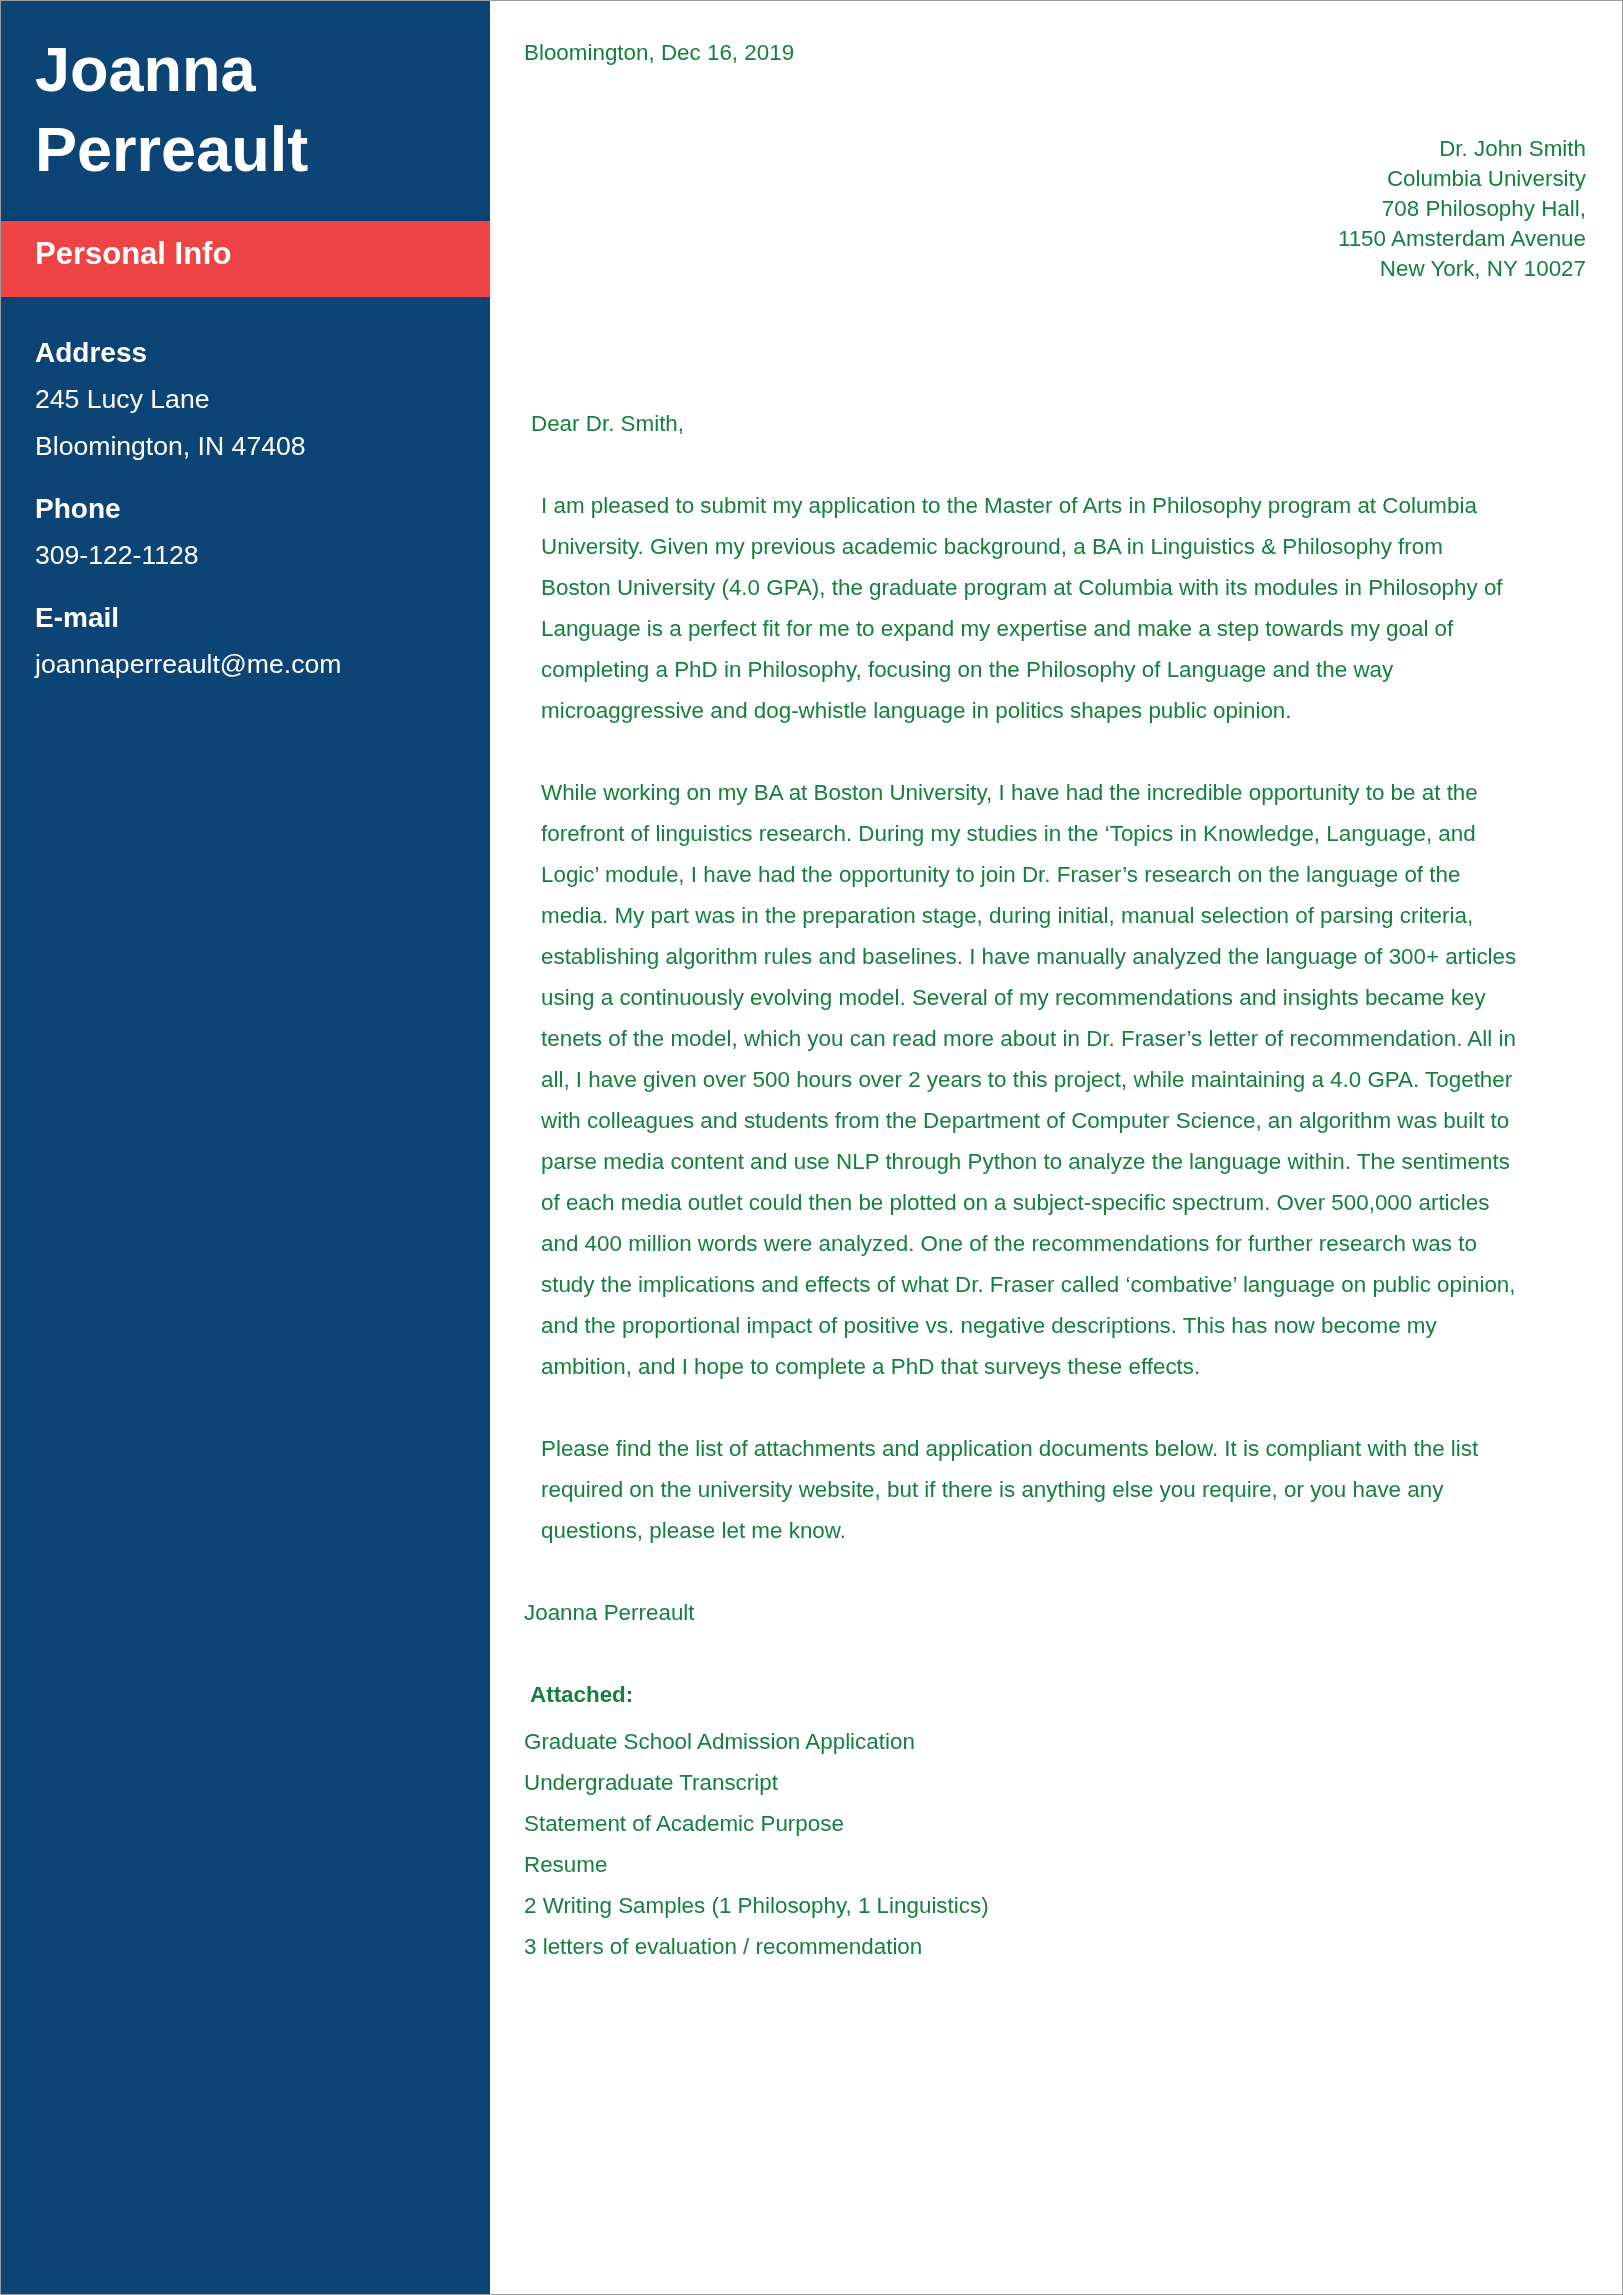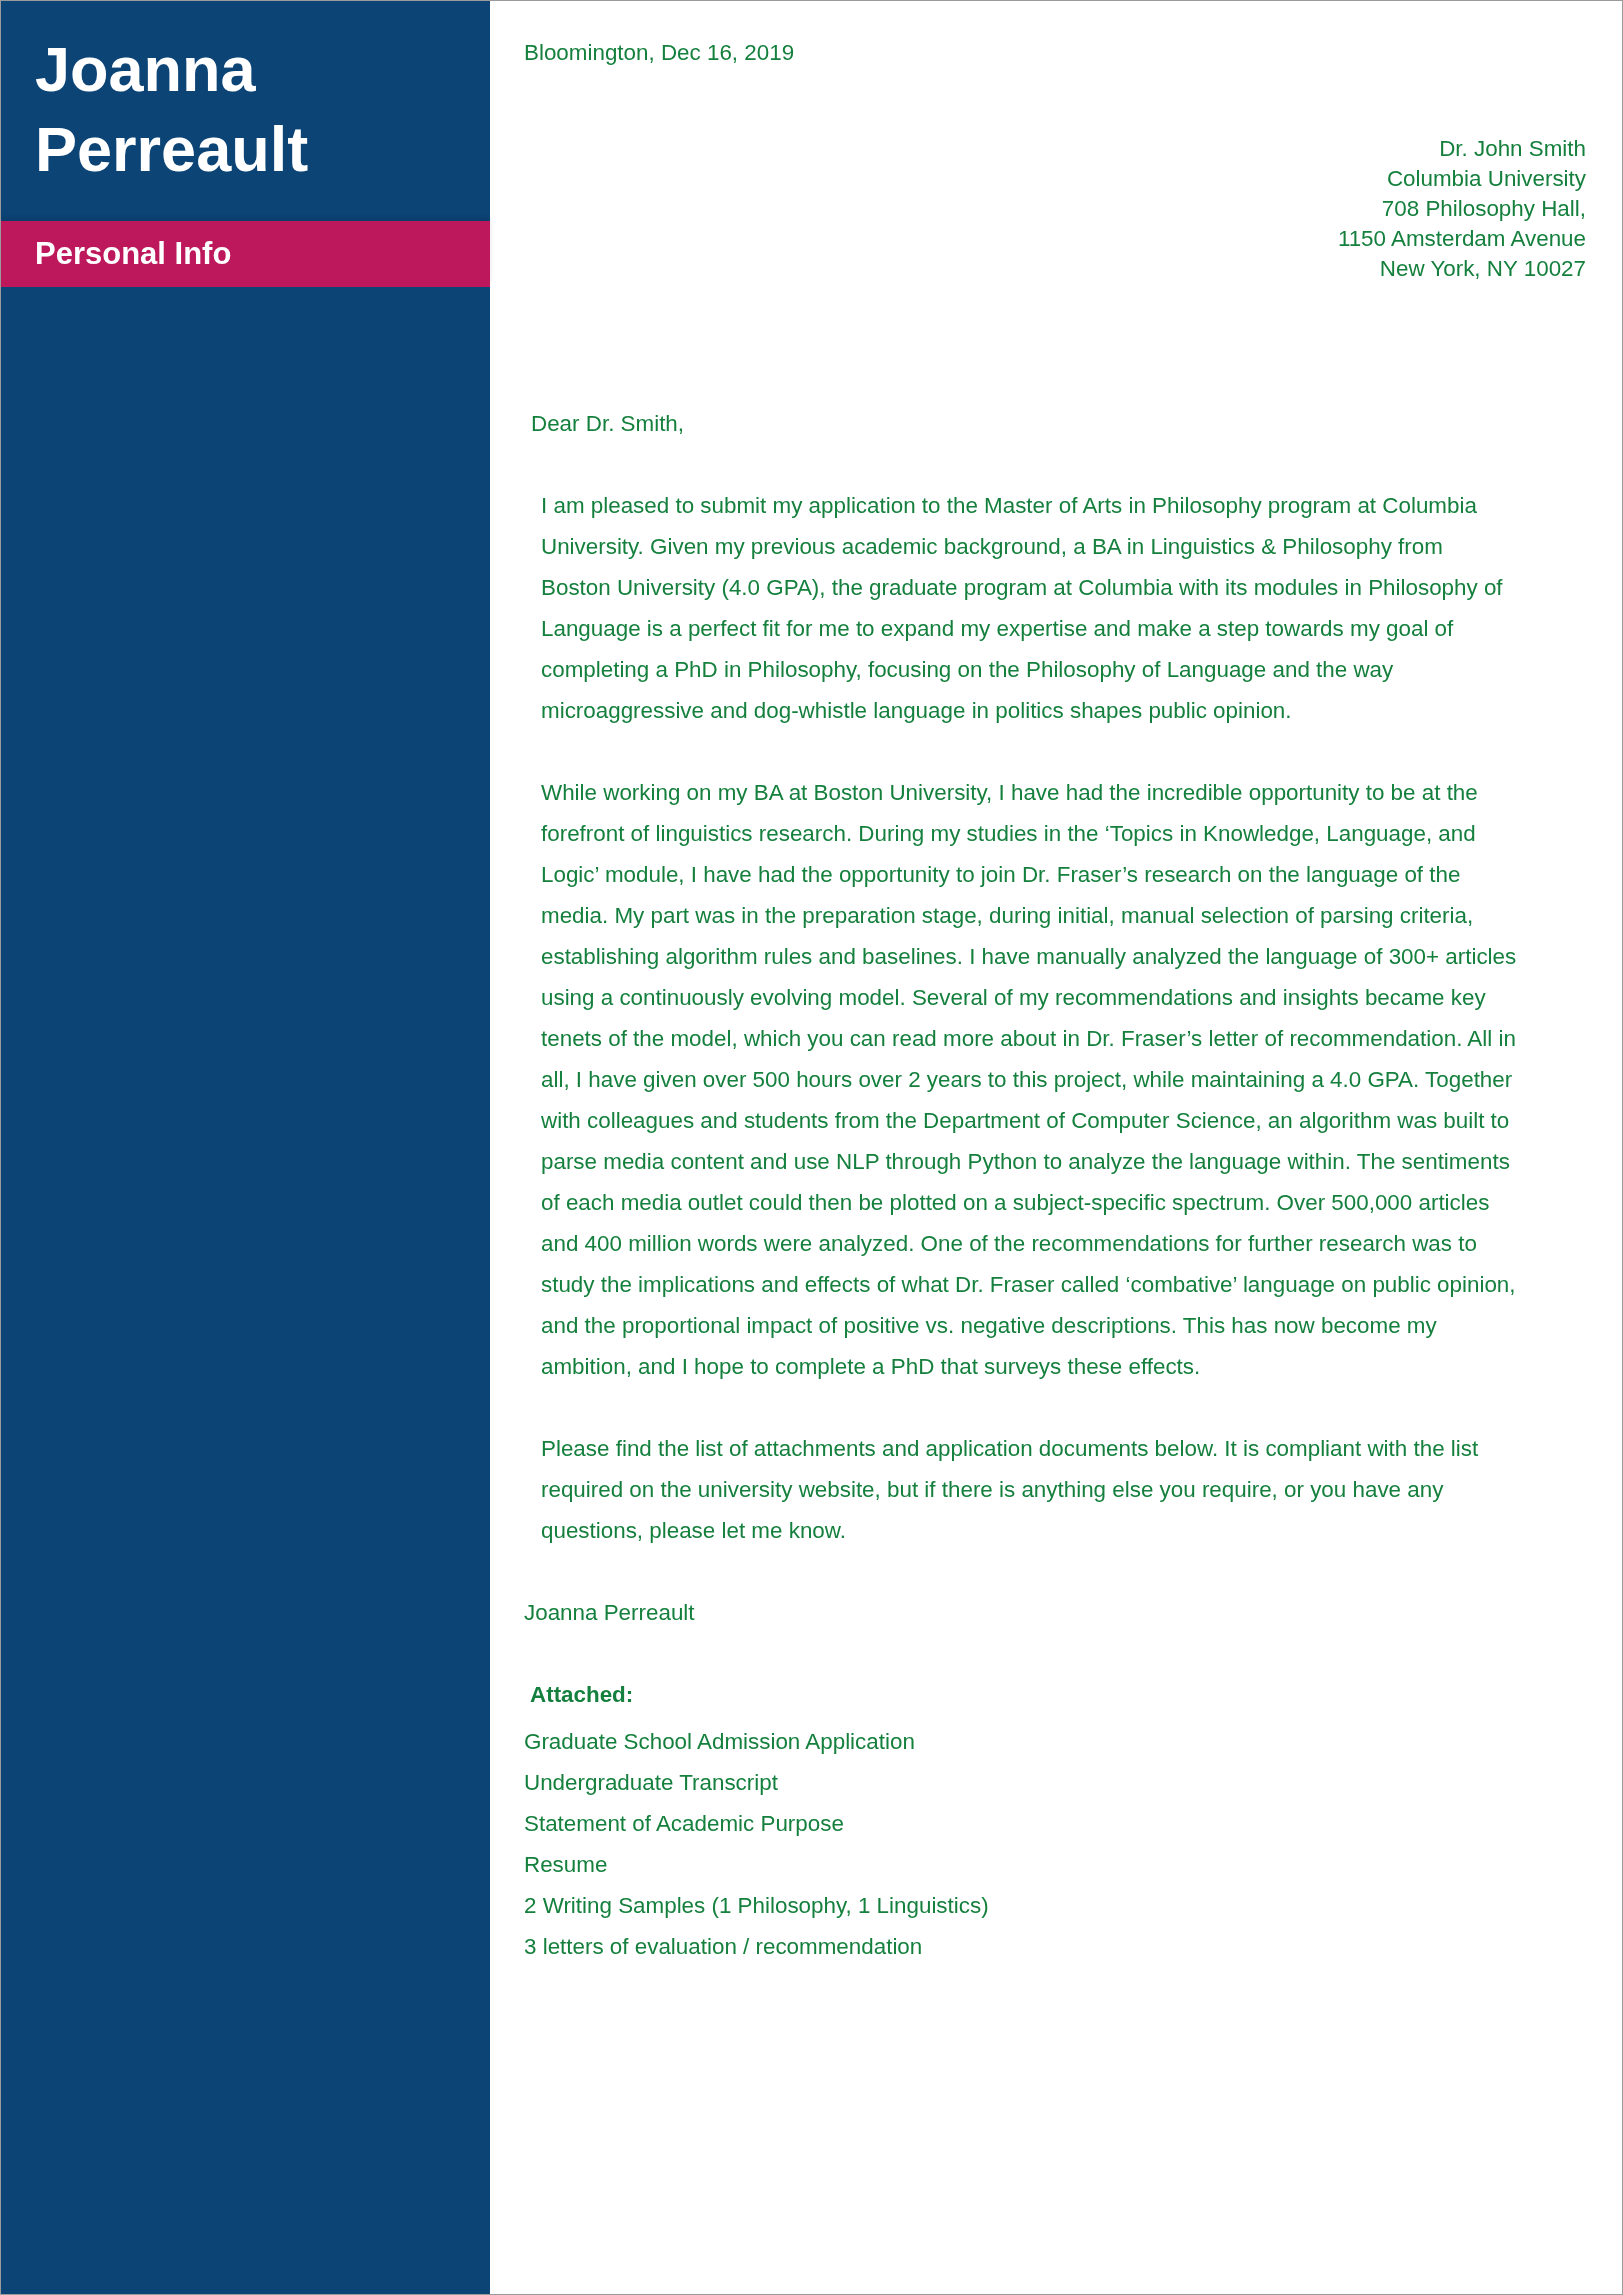--- a/index.html
+++ b/index.html
@@ -20,22 +20,22 @@
     color: #ffffff;
   }
   .name {
     margin: 28px 29.5px 0 34px;
     font-size: 63px;
     font-weight: bold;
     line-height: 80px;
   }
   .band {
     margin-top: 32px;
-    height: 66px;
-    background: #be185d;
+    height: 76px;
+    background: #ef4444;
     box-shadow: 0 -3.5px 4.7px rgba(0,0,0,0.12);
     font-size: 31px;
     font-weight: bold;
     line-height: 66px;
     padding-left: 34px;
   }
   .sidebar-body { padding: 32px 29.5px 0 34px; }
   .group { margin-bottom: 14.8px; }
   .group-label { font-weight: bold; font-size: 28px; line-height: 47px; }
   .group-line  { font-size: 26.6px; line-height: 47px; white-space: pre-line; }
@@ -56,20 +56,35 @@
   .signature  { line-height: 41px; margin: 0 0 41px 0; }
   .attachments-heading { line-height: 41px; font-weight: bold; margin: 6px; }
   .attachments-list    { line-height: 41px; margin: 0; white-space: pre-line; }
 </style>
 </head>
 <body>
 
 <aside class="sidebar">
   <div class="name">Joanna Perreault</div>
   <div class="band">Personal Info</div>
+  <div class="sidebar-body">
+    <div class="group">
+      <div class="group-label">Address</div>
+      <div class="group-line">245 Lucy Lane
+Bloomington, IN 47408</div>
+    </div>
+    <div class="group">
+      <div class="group-label">Phone</div>
+      <div class="group-line">309-122-1128</div>
+    </div>
+    <div class="group">
+      <div class="group-label">E-mail</div>
+      <div class="group-line">joannaperreault@me.com</div>
+    </div>
+  </div>
 </aside>
 
 <main class="main">
   <p class="date">Bloomington, Dec 16, 2019</p>
   <p class="recipient">Dr. John Smith
 Columbia University
 708 Philosophy Hall,
 1150 Amsterdam Avenue
 New York, NY 10027</p>
   <p class="salutation">Dear Dr. Smith,</p>

